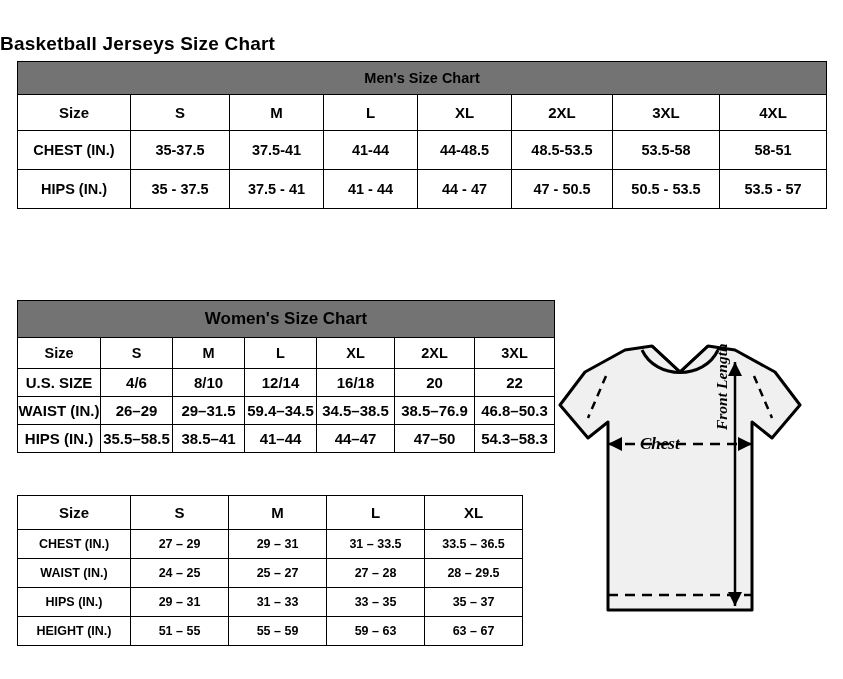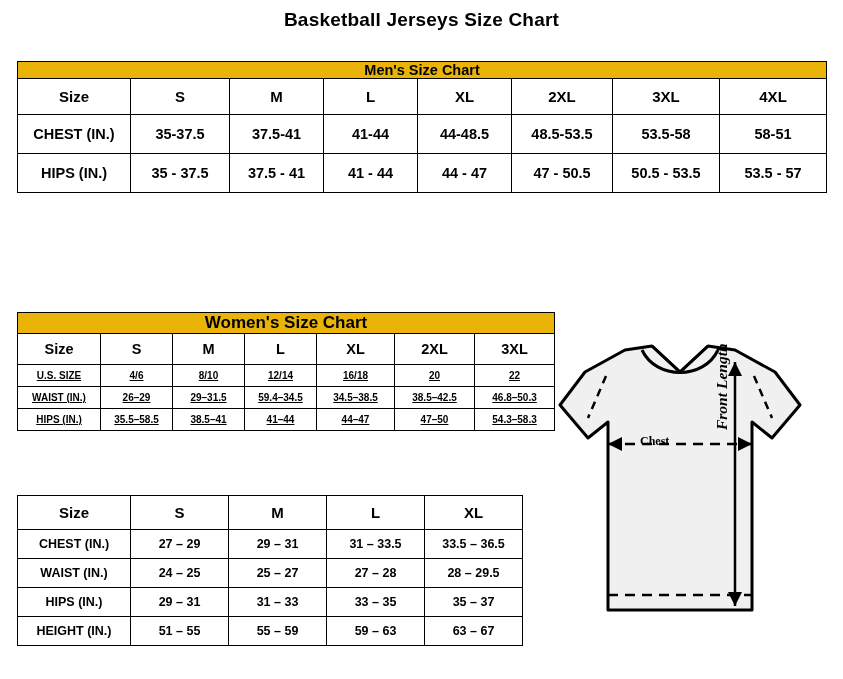--- a/index.html
+++ b/index.html
@@ -9,63 +9,63 @@
   }
   body {
     width: 843px;
     height: 679px;
     position: relative;
     font-family: "Liberation Sans", sans-serif;
     color: #000000;
     overflow: hidden;
   }
   #page-title {
-    text-align: center;
     font-size: 19px;
     font-weight: bold;
     padding-top: 9px;
     letter-spacing: 0.2px;
+    margin-top: 24px;
   }
   table {
     border-collapse: collapse;
     table-layout: fixed;
   }
   td, th {
     border: 1px solid #000000;
     text-align: center;
     vertical-align: middle;
     font-weight: bold;
     background: #ffffff;
   }
   .caption-cell {
-    background: #eab308;
+    background: #737373;
     font-size: 17px;
     font-weight: bold;
-    padding: 0 0;
+    padding: 8px 0;
   }
   
   #men-table {
     position: absolute;
     left: 17px;
     top: 61px;
     width: 809px;
   }
   #men-table td { font-size: 14.5px; }
   #men-table .hdr-row td { padding: 9px 0; font-size: 15px; }
   #men-table .data-row td { padding: 11px 0; font-size: 14.5px; }
   #men-table .rowlabel { font-size: 14px; }
   
   #women-table {
     position: absolute;
     left: 17px;
-    top: 312px;
+    top: 300px;
     width: 537px;
   }
   #women-table .hdr-row td { padding: 7px 0; font-size: 14.5px; }
-  #women-table .data-row td { padding: 5px 0; font-size: 10px; text-decoration: underline; }
+  #women-table .data-row td { padding: 5px 0; font-size: 15px; }
   #women-table .rowlabel { font-size: 11.5px; }
   
   #youth-table {
     position: absolute;
     left: 17px;
     top: 495px;
     width: 505px;
   }
   #youth-table .hdr-row td { padding: 8px 0; font-size: 15px; }
   #youth-table .data-row td { padding: 7px 0; font-size: 12.5px; }
@@ -76,22 +76,23 @@
     left: 530px;
     top: 310px;
     width: 300px;
     height: 350px;
   }
   #shirt-figure svg { display: block; }
   .lbl-chest {
     position: absolute;
     left: 640px;
     top: 434px;
-    font-size: 12px;
-    font-weight: bold;
+    font-size: 17px;
+    font-weight: bold;
+    font-style: italic;
     font-family: "Liberation Serif", serif;
     text-align: center;
   }
   .lbl-front {
     position: absolute;
     left: 713px;
     top: 430px;
     font-size: 15.5px;
     font-weight: bold;
     font-style: italic;
@@ -185,21 +186,21 @@
       <td>16/18</td>
       <td>20</td>
       <td>22</td>
     </tr>
     <tr class="data-row">
       <td class="rowlabel">WAIST  (IN.)</td>
       <td>26–29</td>
       <td>29–31.5</td>
       <td>59.4–34.5</td>
       <td>34.5–38.5</td>
-      <td>38.5–42.5</td>
+      <td>38.5–76.9</td>
       <td>46.8–50.3</td>
     </tr>
     <tr class="data-row">
       <td class="rowlabel">HIPS  (IN.)</td>
       <td>35.5–58.5</td>
       <td>38.5–41</td>
       <td>41–44</td>
       <td>44–47</td>
       <td>47–50</td>
       <td>54.3–58.3</td>

